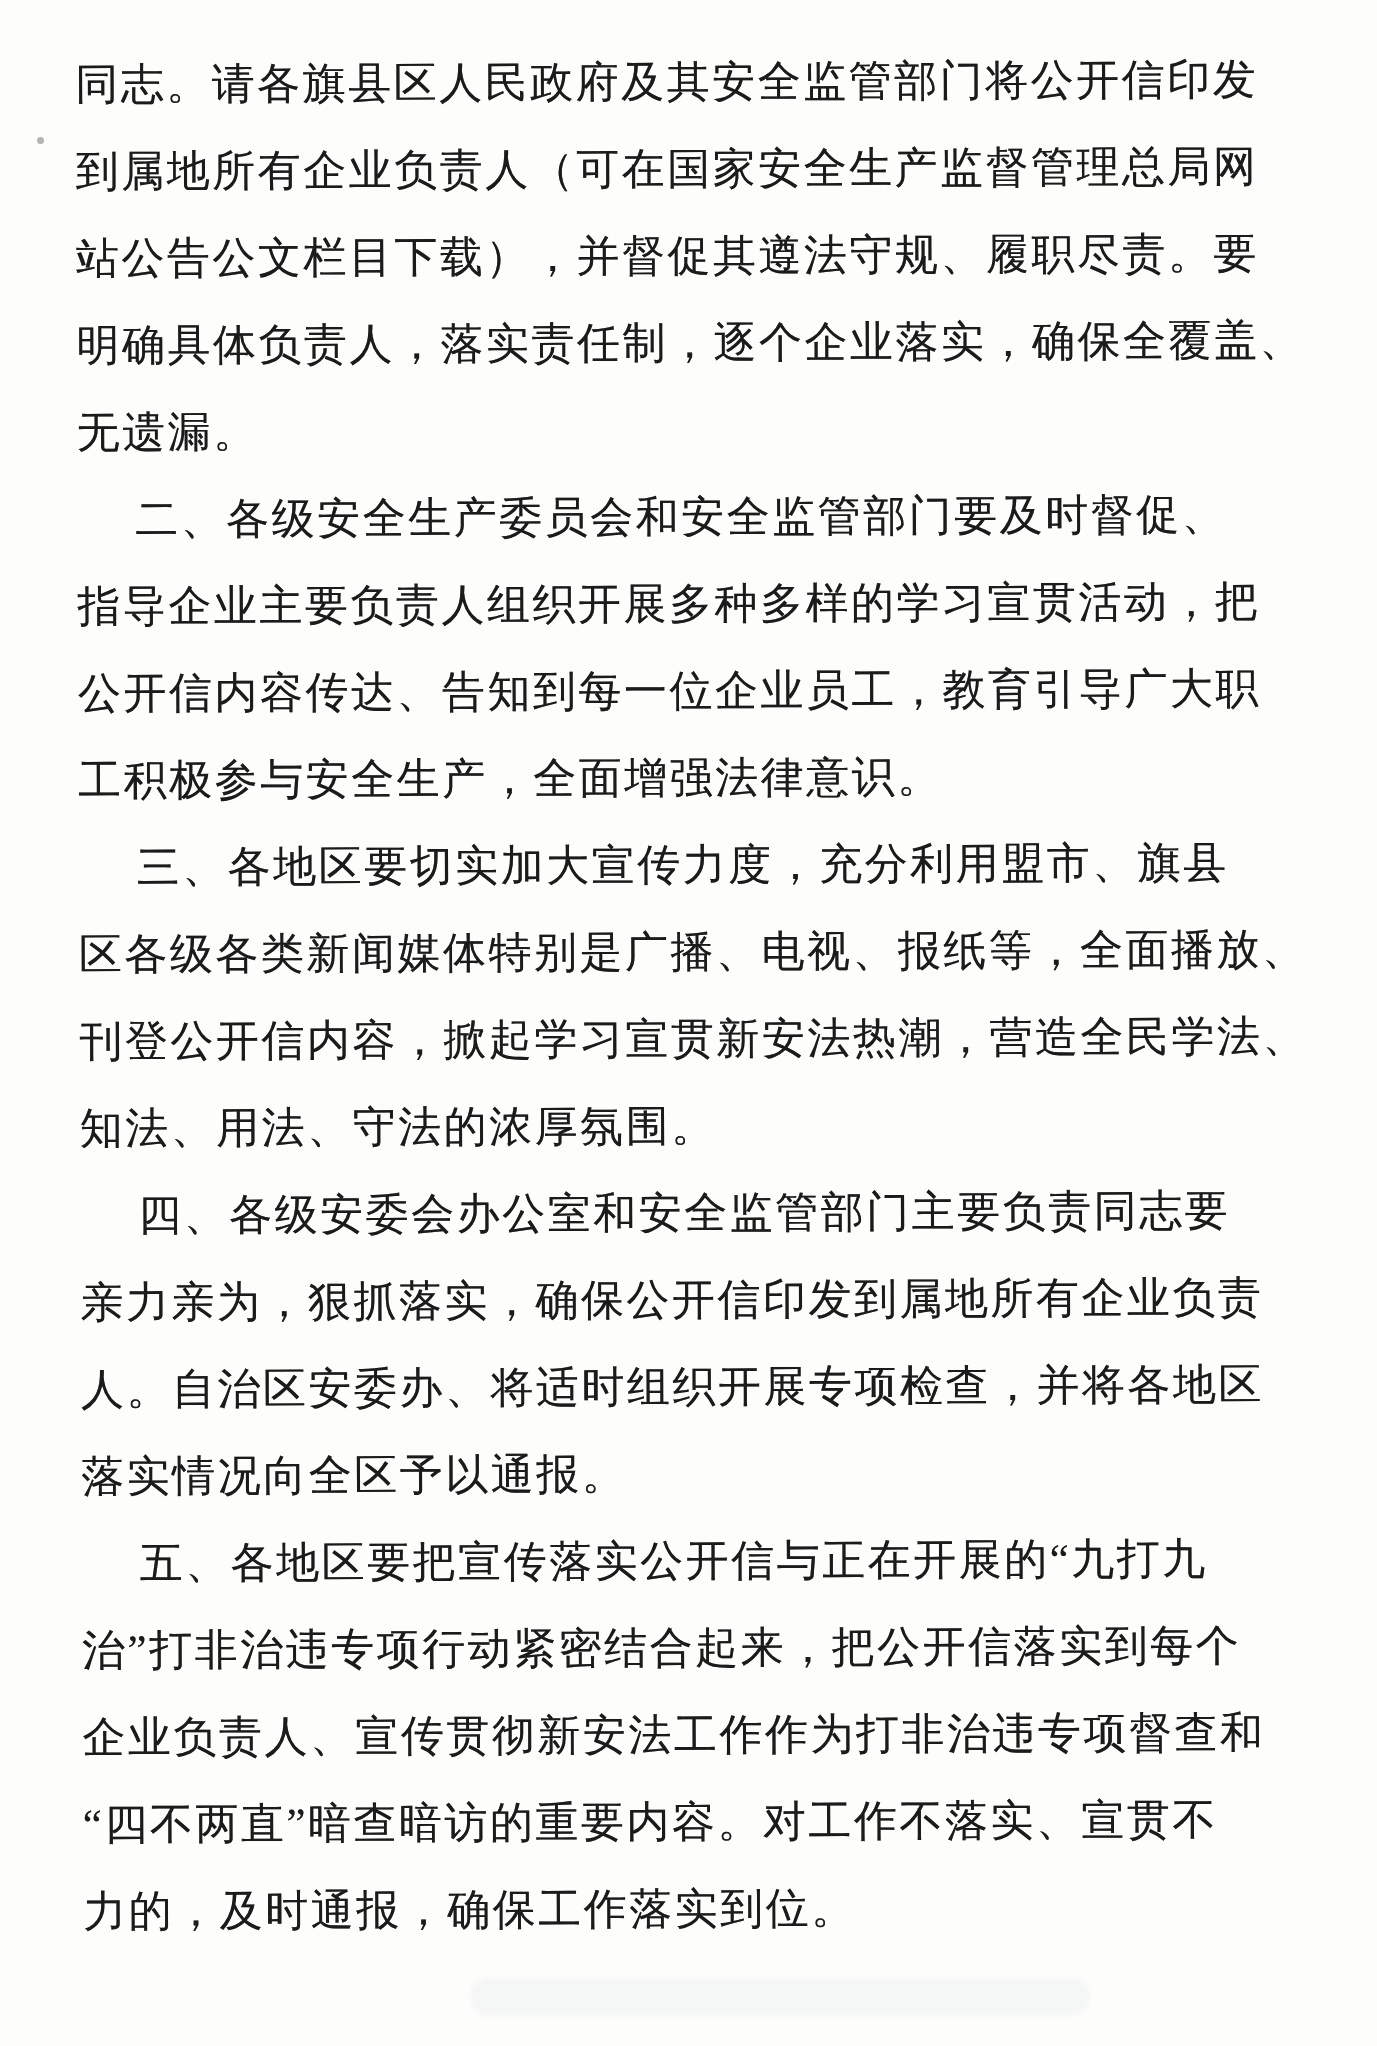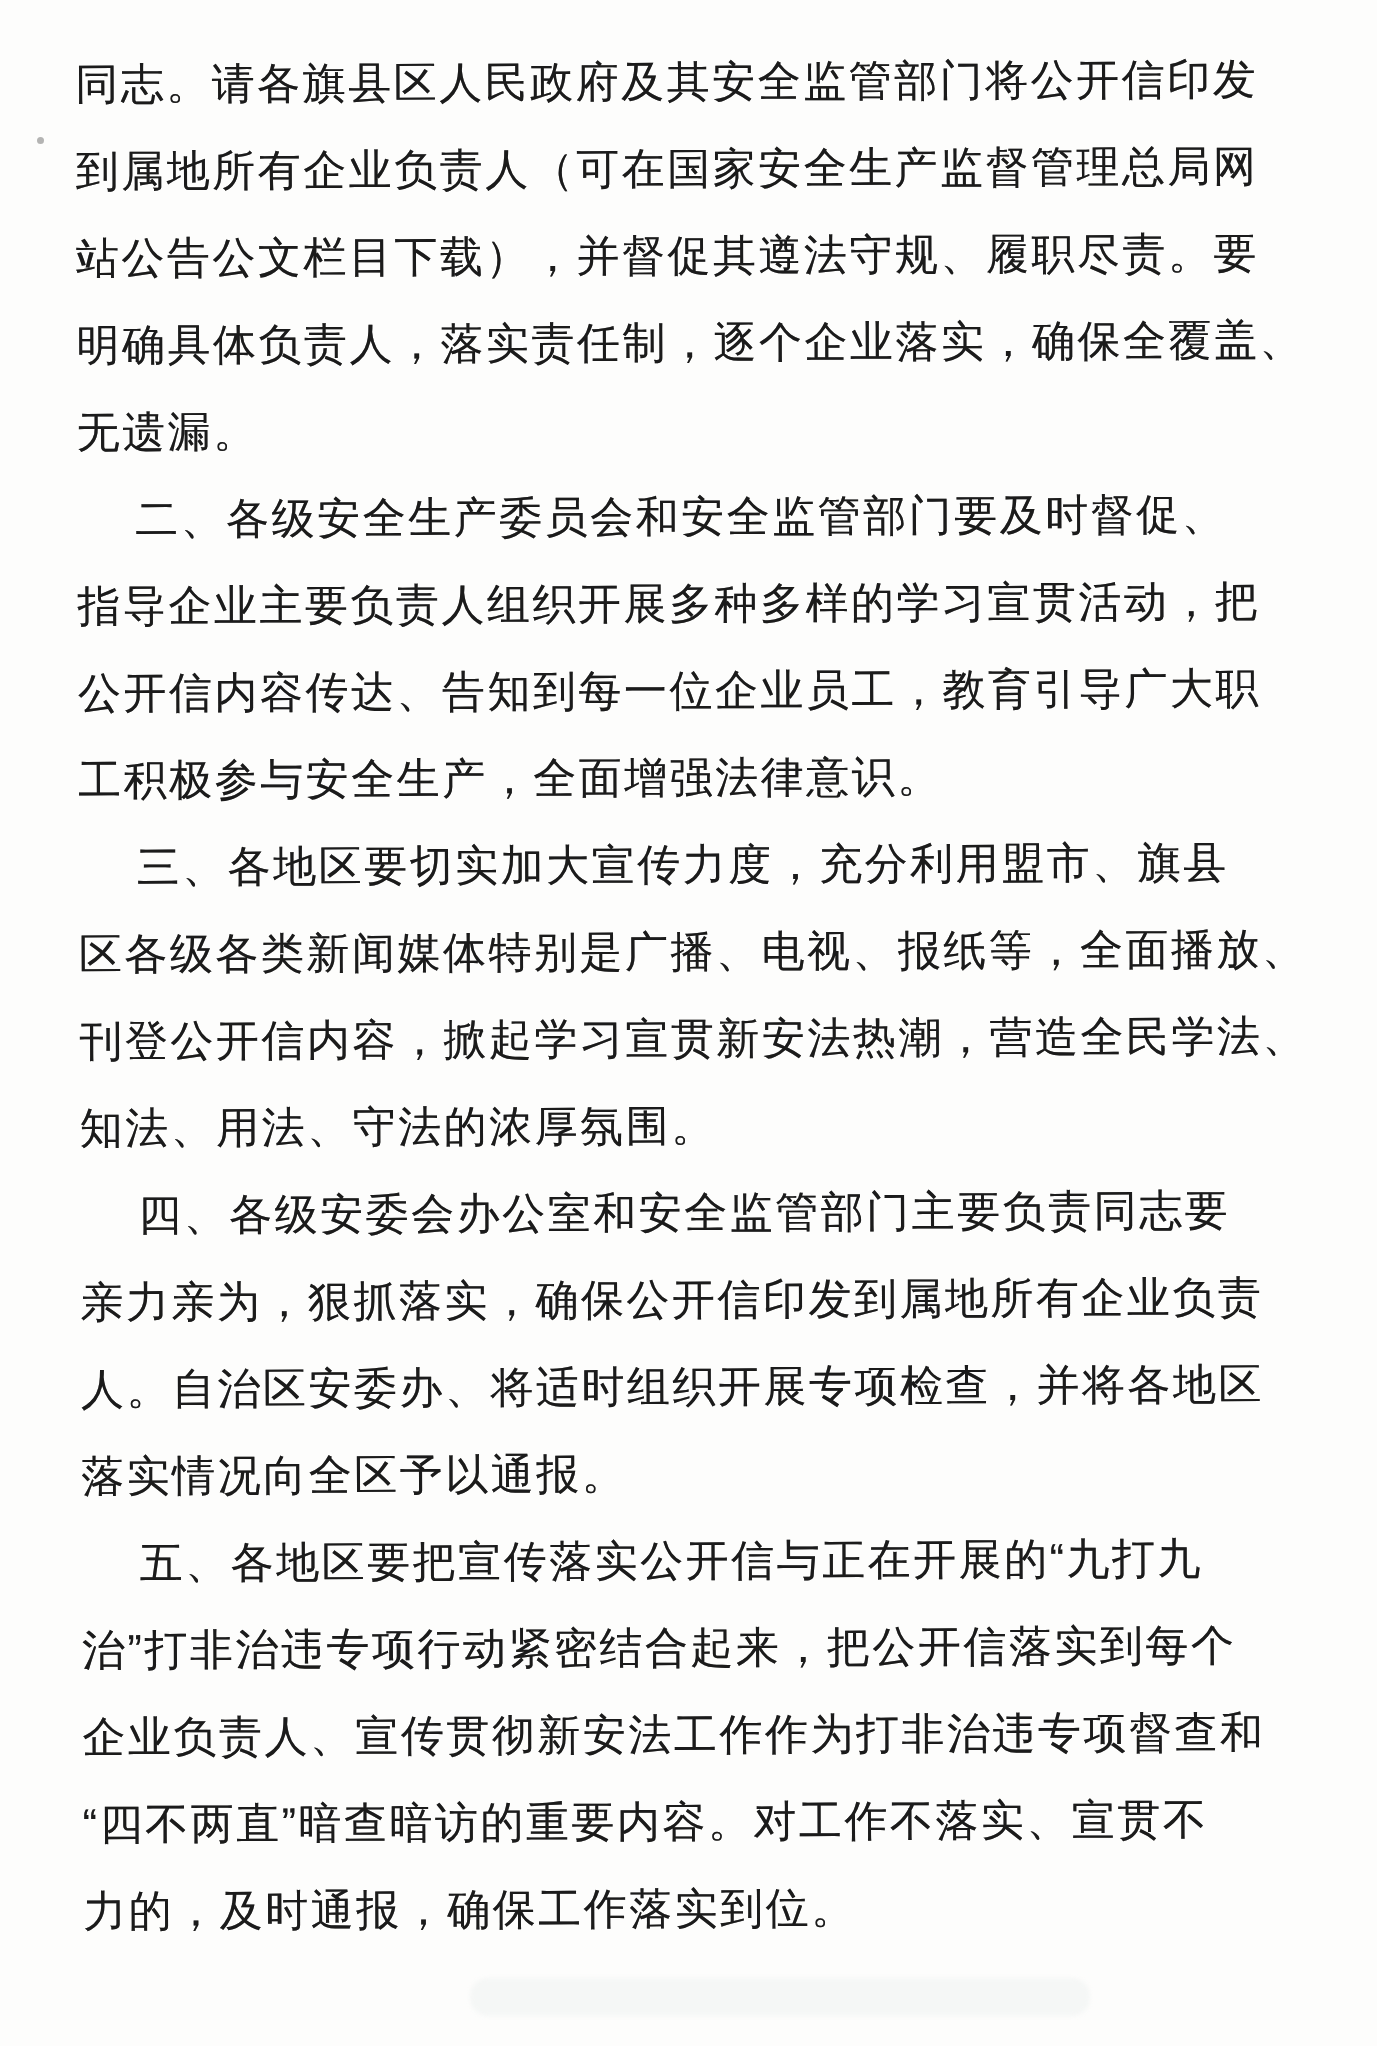--- a/index.html
+++ b/index.html
@@ -7,21 +7,21 @@
     padding: 0;
     background: #e8e8e8;
   }
   .page {
     position: relative;
     width: 1377px;
     height: 2046px;
     margin: 0 auto;
     background: #fdfdfc;
     overflow: hidden;
-    font-family: Liberation Sans, sans-serif;
+    font-family: Liberation Serif, serif;
     color: #161616;
   }
   .text-block {
     position: absolute;
     top: 41px;
     left: 75px;
     width: 1192px;
     transform: rotate(-0.25deg);
     transform-origin: top left;
   }

